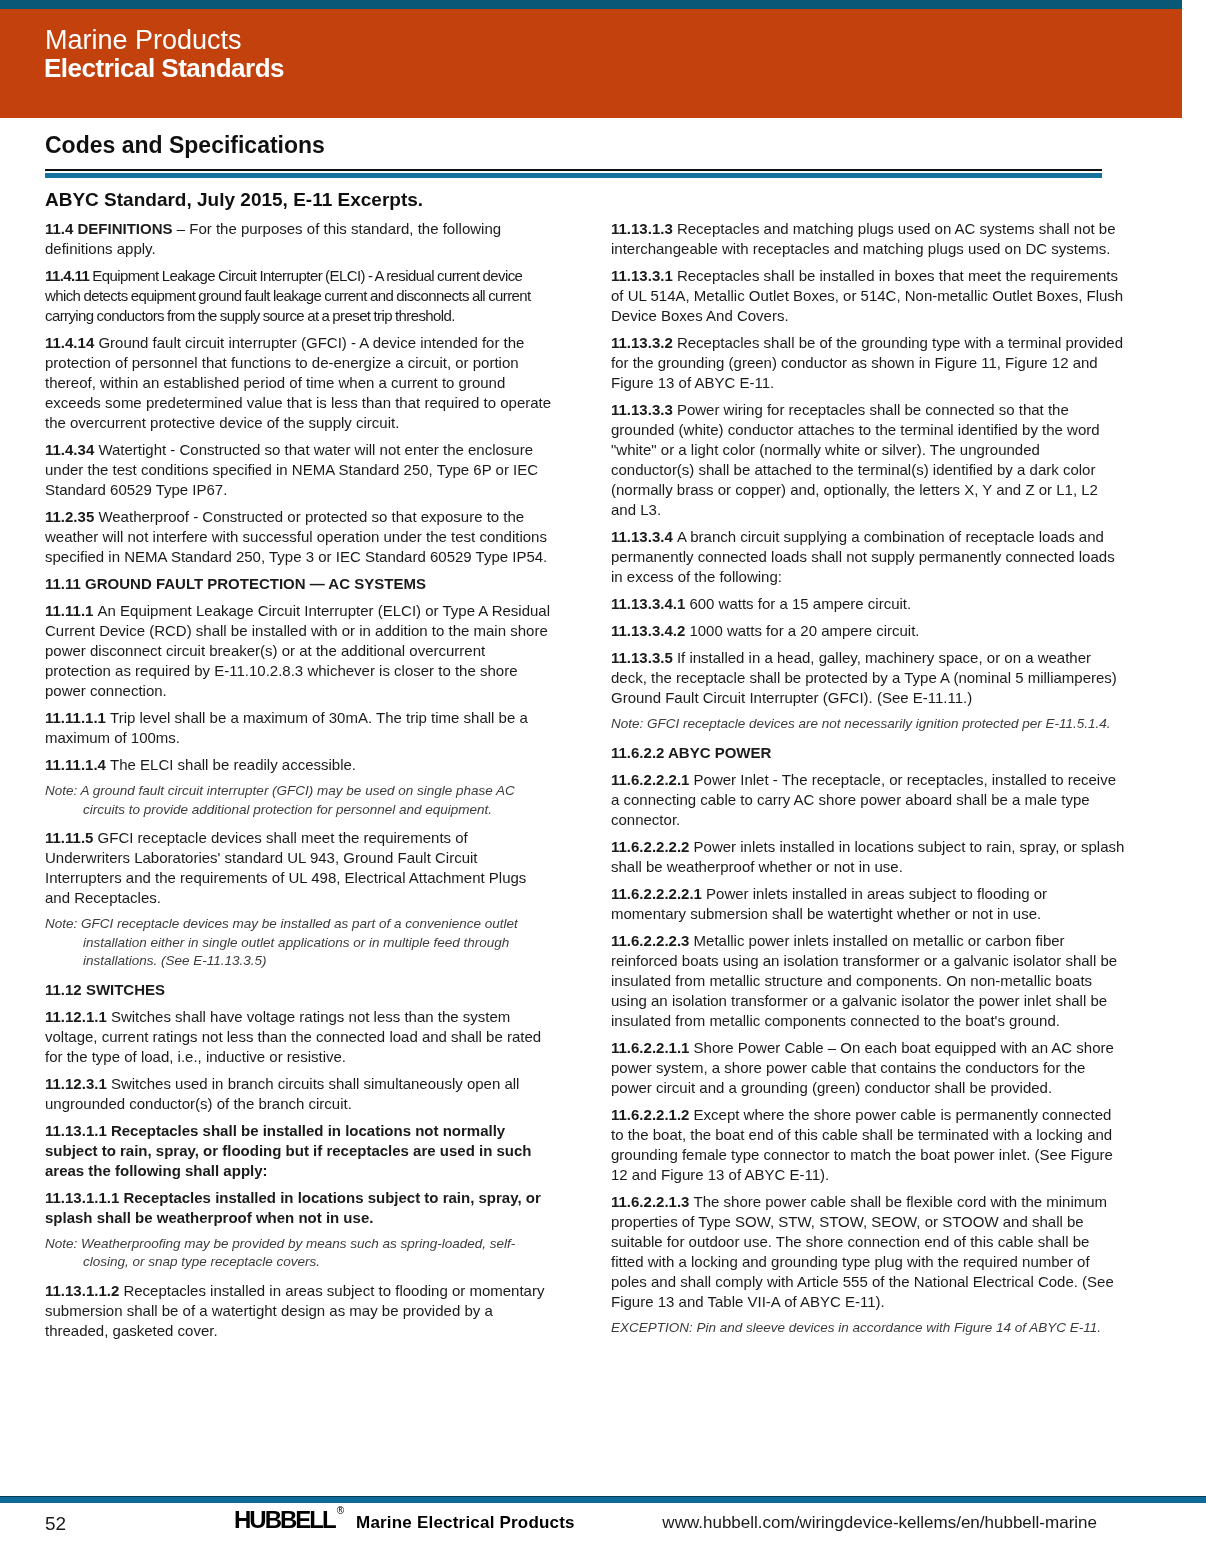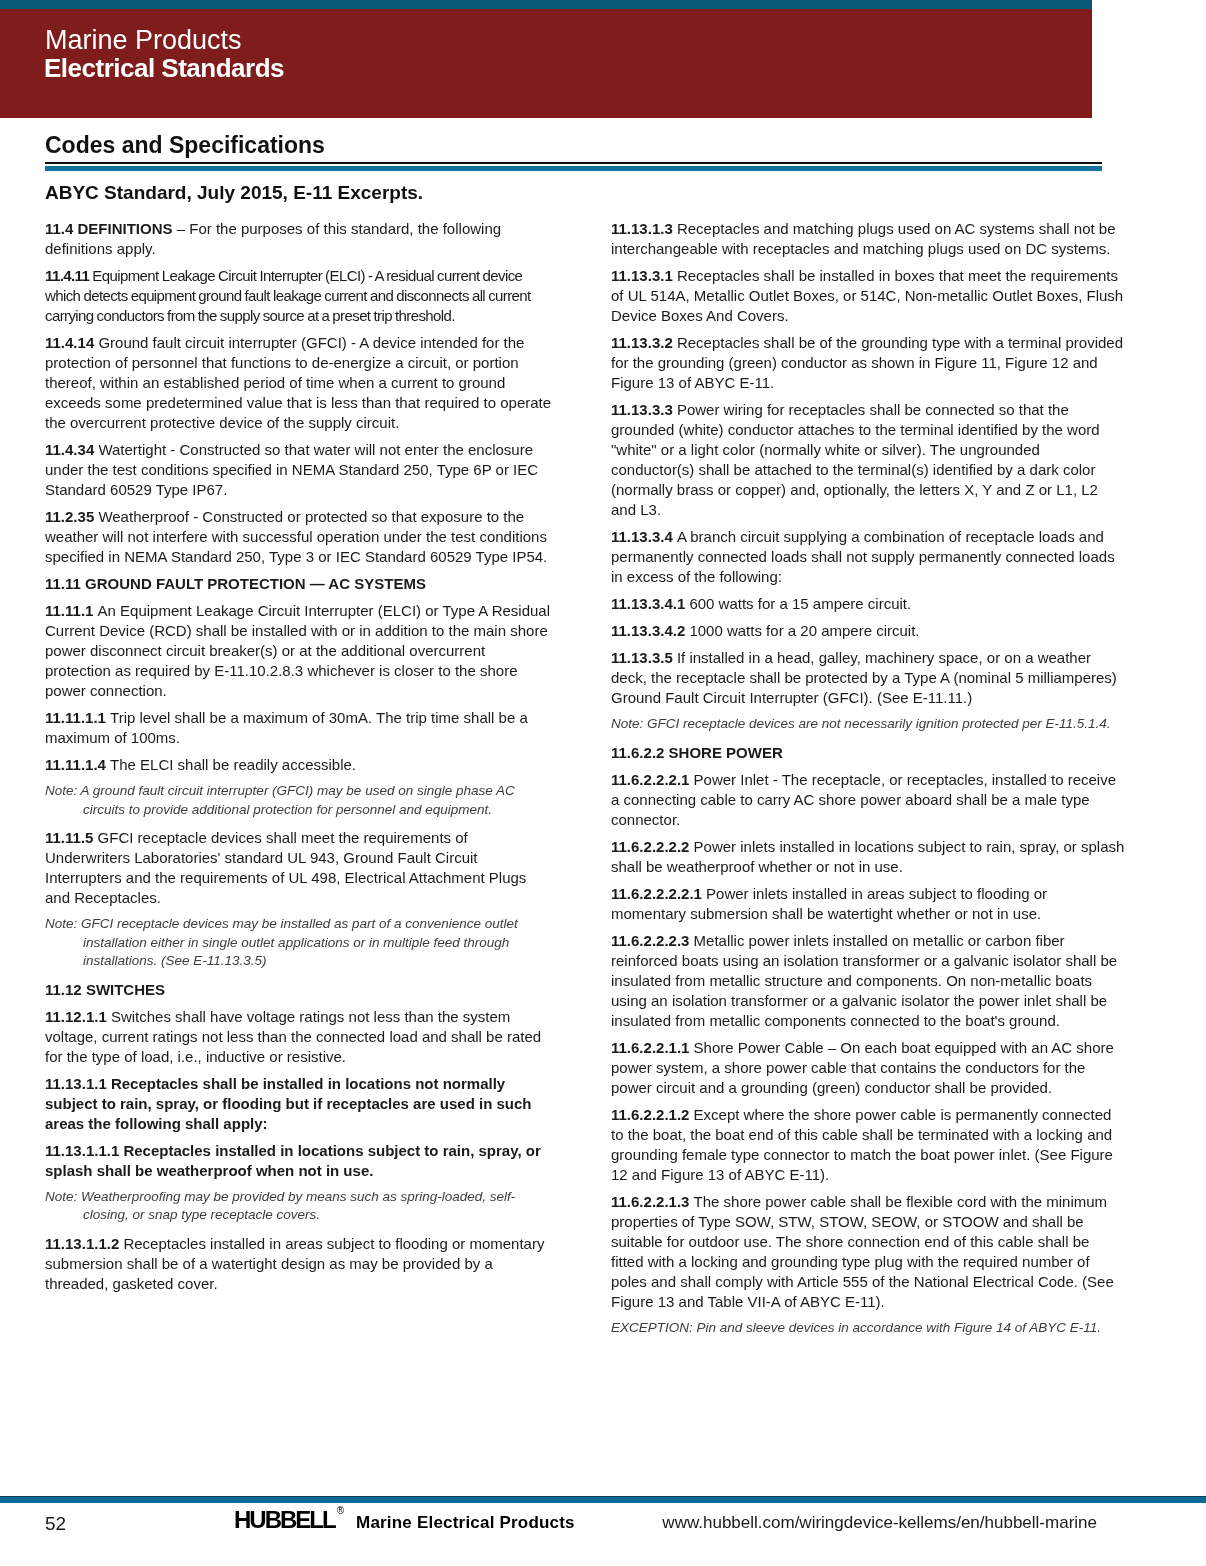--- a/index.html
+++ b/index.html
@@ -3,27 +3,27 @@
 <meta charset="utf-8">
 <style>
   html,body{margin:0;padding:0;}
   body{
     width:1206px;height:1566px;position:relative;overflow:hidden;
     background:#ffffff;color:#161616;
     font-family:"Liberation Sans","DejaVu Sans",sans-serif;
     -webkit-font-smoothing:antialiased;
   }
   
-  .masthead{position:absolute;top:0;left:0;width:1092px;height:118px;background:#7f1d1d;}
+  .masthead{position:absolute;top:0;left:0;width:1182px;height:118px;background:#c2410c;}
   .masthead-stripe{position:absolute;top:0;left:0;width:100%;height:9px;background:#0A5878;}
   .masthead-eyebrow{position:absolute;left:45px;top:25px;font-size:27px;font-weight:400;color:#ffffff;letter-spacing:0;}
   .masthead-title{position:absolute;left:44px;top:53px;font-size:26px;font-weight:700;color:#ffffff;letter-spacing:-0.5px;}
   
   .codes{position:absolute;left:45px;top:132px;width:1057px;}
-  .codes-title{font-size:23px;font-weight:700;margin:0;padding-bottom:3px;border-bottom:2px solid #0f0f0f;color:#101010;}
+  .codes-title{font-size:23px;font-weight:700;margin:0;padding-bottom:10px;border-bottom:2px solid #0f0f0f;color:#101010;}
   .blue-rule{height:5px;background:#15719D;margin-top:2px;}
   .codes-subtitle{margin-top:11px;font-weight:700;font-size:19px;color:#101010;}
   
   .col{position:absolute;top:219px;}
   .col-left{left:45px;width:508px;}
   .col-right{left:611px;width:515px;}
   .col p{margin:0 0 7px 0;}
   .para,.bold,.heading{font-size:15px;line-height:20px;color:#1b1b1b;}
   .bold,.heading,.num{font-weight:700;}
   .heading{margin-top:3px !important;}
@@ -62,36 +62,37 @@
     <p class="para"><span class="num">11.2.35 </span>Weatherproof - Constructed or protected so that exposure to the weather will not interfere with successful operation under the test conditions specified in NEMA Standard 250, Type 3 or IEC Standard 60529 Type IP54.</p>
     <p class="heading">11.11 GROUND FAULT PROTECTION — AC SYSTEMS</p>
     <p class="para"><span class="num">11.11.1 </span>An Equipment Leakage Circuit Interrupter (ELCI) or Type A Residual Current Device (RCD) shall be installed with or in addition to the main shore power disconnect circuit breaker(s) or at the additional overcurrent protection as required by E-11.10.2.8.3 whichever is closer to the shore power connection.</p>
     <p class="para"><span class="num">11.11.1.1 </span>Trip level shall be a maximum of 30mA. The trip time shall be a maximum of 100ms.</p>
     <p class="para"><span class="num">11.11.1.4 </span>The ELCI shall be readily accessible.</p>
     <p class="note"><span>Note: </span>A ground fault circuit interrupter (GFCI) may be used on single phase AC circuits to provide additional protection for personnel and equipment.</p>
     <p class="para"><span class="num">11.11.5 </span>GFCI receptacle devices shall meet the requirements of Underwriters Laboratories' standard UL 943, Ground Fault Circuit Interrupters and the requirements of UL 498, Electrical Attachment Plugs and Receptacles.</p>
     <p class="note"><span>Note: </span>GFCI receptacle devices may be installed as part of a convenience outlet installation either in single outlet applications or in multiple feed through installations. (See E-11.13.3.5)</p>
     <p class="heading">11.12 SWITCHES</p>
     <p class="para"><span class="num">11.12.1.1 </span>Switches shall have voltage ratings not less than the system voltage, current ratings not less than the connected load and shall be rated for the type of load, i.e., inductive or resistive.</p>
+    <p class="para"><span class="num">11.12.3.1 </span>Switches used in branch circuits shall simultaneously open all ungrounded conductor(s) of the branch circuit.</p>
     <p class="bold">11.13.1.1 Receptacles shall be installed in locations not normally subject to rain, spray, or flooding but if receptacles are used in such areas the following shall apply:</p>
     <p class="bold">11.13.1.1.1 Receptacles installed in locations subject to rain, spray, or splash shall be weatherproof when not in use.</p>
     <p class="note"><span>Note: </span>Weatherproofing may be provided by means such as spring-loaded, self-closing, or snap type receptacle covers.</p>
     <p class="para"><span class="num">11.13.1.1.2 </span>Receptacles installed in areas subject to flooding or momentary submersion shall be of a watertight design as may be provided by a threaded, gasketed cover.</p>
   </div>
 <div class="col col-right">
     <p class="para"><span class="num">11.13.1.3 </span>Receptacles and matching plugs used on AC systems shall not be interchangeable with receptacles and matching plugs used on DC systems.</p>
     <p class="para"><span class="num">11.13.3.1 </span>Receptacles shall be installed in boxes that meet the requirements of UL 514A, Metallic Outlet Boxes, or 514C, Non-metallic Outlet Boxes, Flush Device Boxes And Covers.</p>
     <p class="para"><span class="num">11.13.3.2 </span>Receptacles shall be of the grounding type with a terminal provided for the grounding (green) conductor as shown in Figure 11, Figure 12 and Figure 13 of ABYC E-11.</p>
     <p class="para"><span class="num">11.13.3.3 </span>Power wiring for receptacles shall be connected so that the grounded (white) conductor attaches to the terminal identified by the word "white" or a light color (normally white or silver). The ungrounded conductor(s) shall be attached to the terminal(s) identified by a dark color (normally brass or copper) and, optionally, the letters X, Y and Z or L1, L2 and L3.</p>
     <p class="para"><span class="num">11.13.3.4 </span>A branch circuit supplying a combination of receptacle loads and permanently connected loads shall not supply permanently connected loads in excess of the following:</p>
     <p class="para"><span class="num">11.13.3.4.1 </span>600 watts for a 15 ampere circuit.</p>
     <p class="para"><span class="num">11.13.3.4.2 </span>1000 watts for a 20 ampere circuit.</p>
     <p class="para"><span class="num">11.13.3.5 </span>If installed in a head, galley, machinery space, or on a weather deck, the receptacle shall be protected by a Type A (nominal 5 milliamperes) Ground Fault Circuit Interrupter (GFCI). (See E-11.11.)</p>
     <p class="note"><span>Note: </span>GFCI receptacle devices are not necessarily ignition protected per E-11.5.1.4.</p>
-    <p class="heading">11.6.2.2 SHORE POWER</p>
+    <p class="heading">11.6.2.2 ABYC POWER</p>
     <p class="para"><span class="num">11.6.2.2.2.1 </span>Power Inlet - The receptacle, or receptacles, installed to receive a connecting cable to carry AC shore power aboard shall be a male type connector.</p>
     <p class="para"><span class="num">11.6.2.2.2.2 </span>Power inlets installed in locations subject to rain, spray, or splash shall be weatherproof whether or not in use.</p>
     <p class="para"><span class="num">11.6.2.2.2.2.1 </span>Power inlets installed in areas subject to flooding or momentary submersion shall be watertight whether or not in use.</p>
     <p class="para"><span class="num">11.6.2.2.2.3 </span>Metallic power inlets installed on metallic or carbon fiber reinforced boats using an isolation transformer or a galvanic isolator shall be insulated from metallic structure and components. On non-metallic boats using an isolation transformer or a galvanic isolator the power inlet shall be insulated from metallic components connected to the boat's ground.</p>
     <p class="para"><span class="num">11.6.2.2.1.1 </span>Shore Power Cable – On each boat equipped with an AC shore power system, a shore power cable that contains the conductors for the power circuit and a grounding (green) conductor shall be provided.</p>
     <p class="para"><span class="num">11.6.2.2.1.2 </span>Except where the shore power cable is permanently connected to the boat, the boat end of this cable shall be terminated with a locking and grounding female type connector to match the boat power inlet. (See Figure 12 and Figure 13 of ABYC E-11).</p>
     <p class="para"><span class="num">11.6.2.2.1.3 </span>The shore power cable shall be flexible cord with the minimum properties of Type SOW, STW, STOW, SEOW, or STOOW and shall be suitable for outdoor use. The shore connection end of this cable shall be fitted with a locking and grounding type plug with the required number of poles and shall comply with Article 555 of the National Electrical Code. (See Figure 13 and Table VII-A of ABYC E-11).</p>
     <p class="exception">EXCEPTION: Pin and sleeve devices in accordance with Figure 14 of ABYC E-11.</p>
   </div>
 

